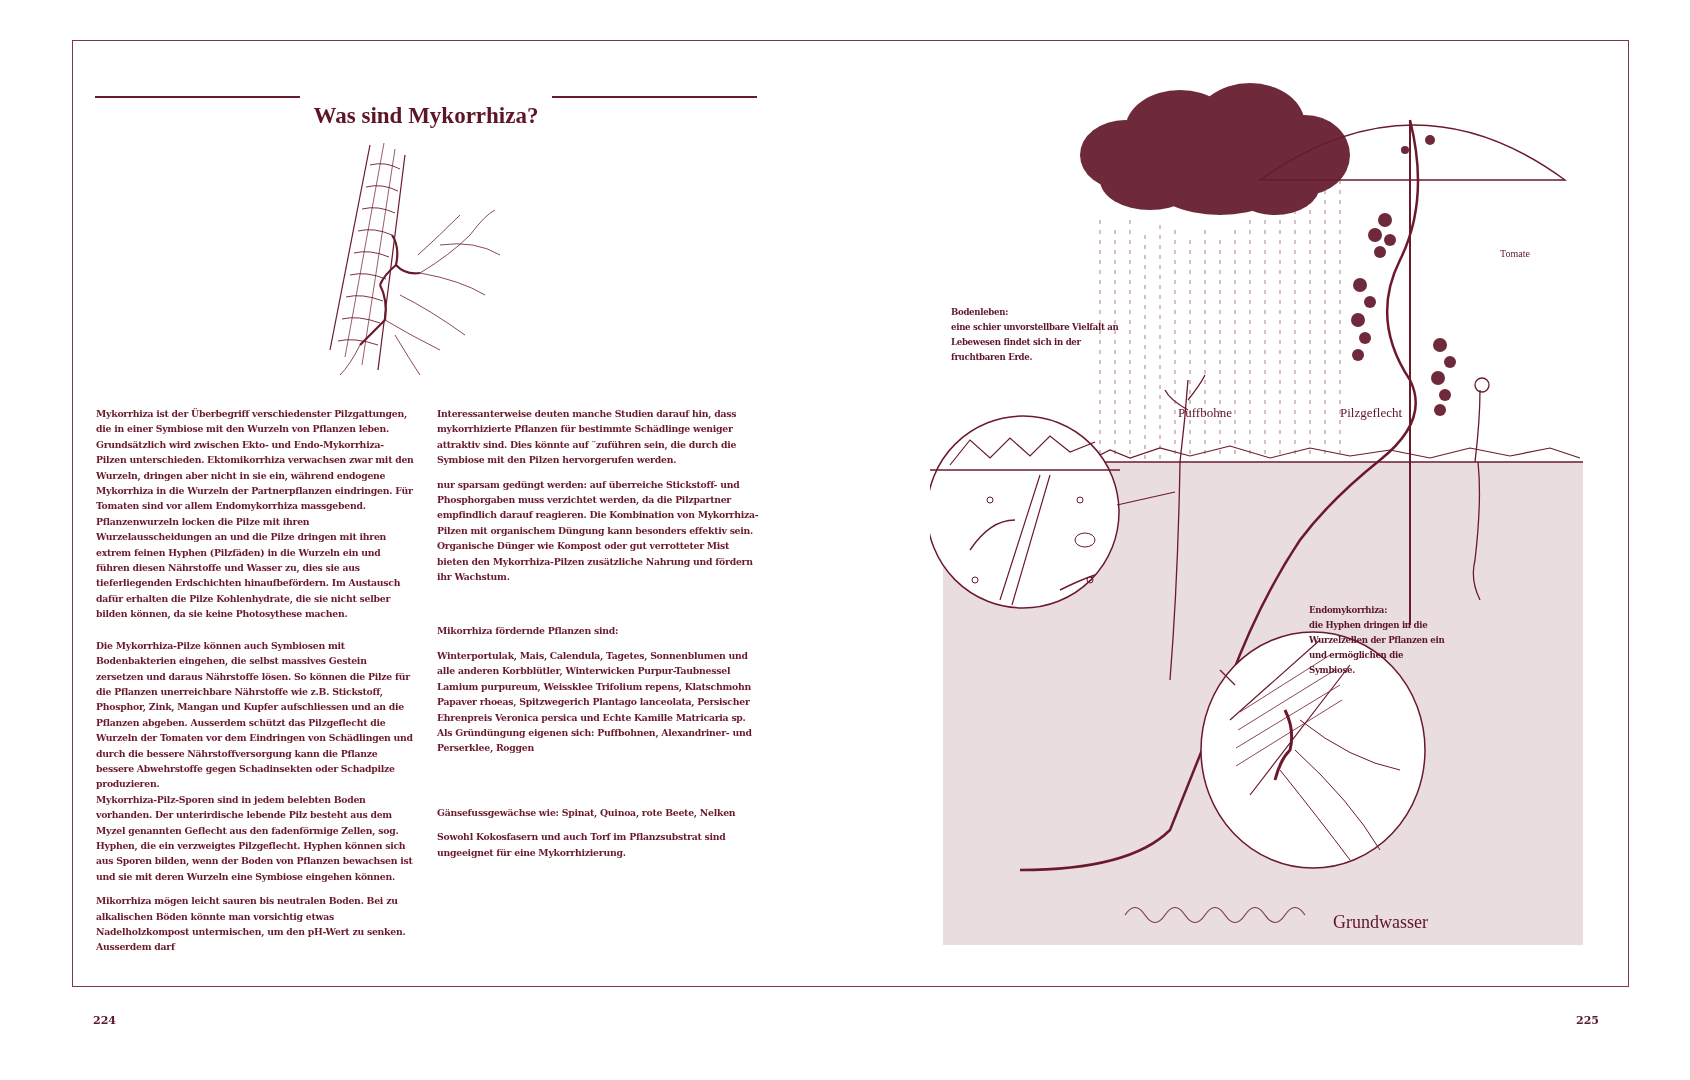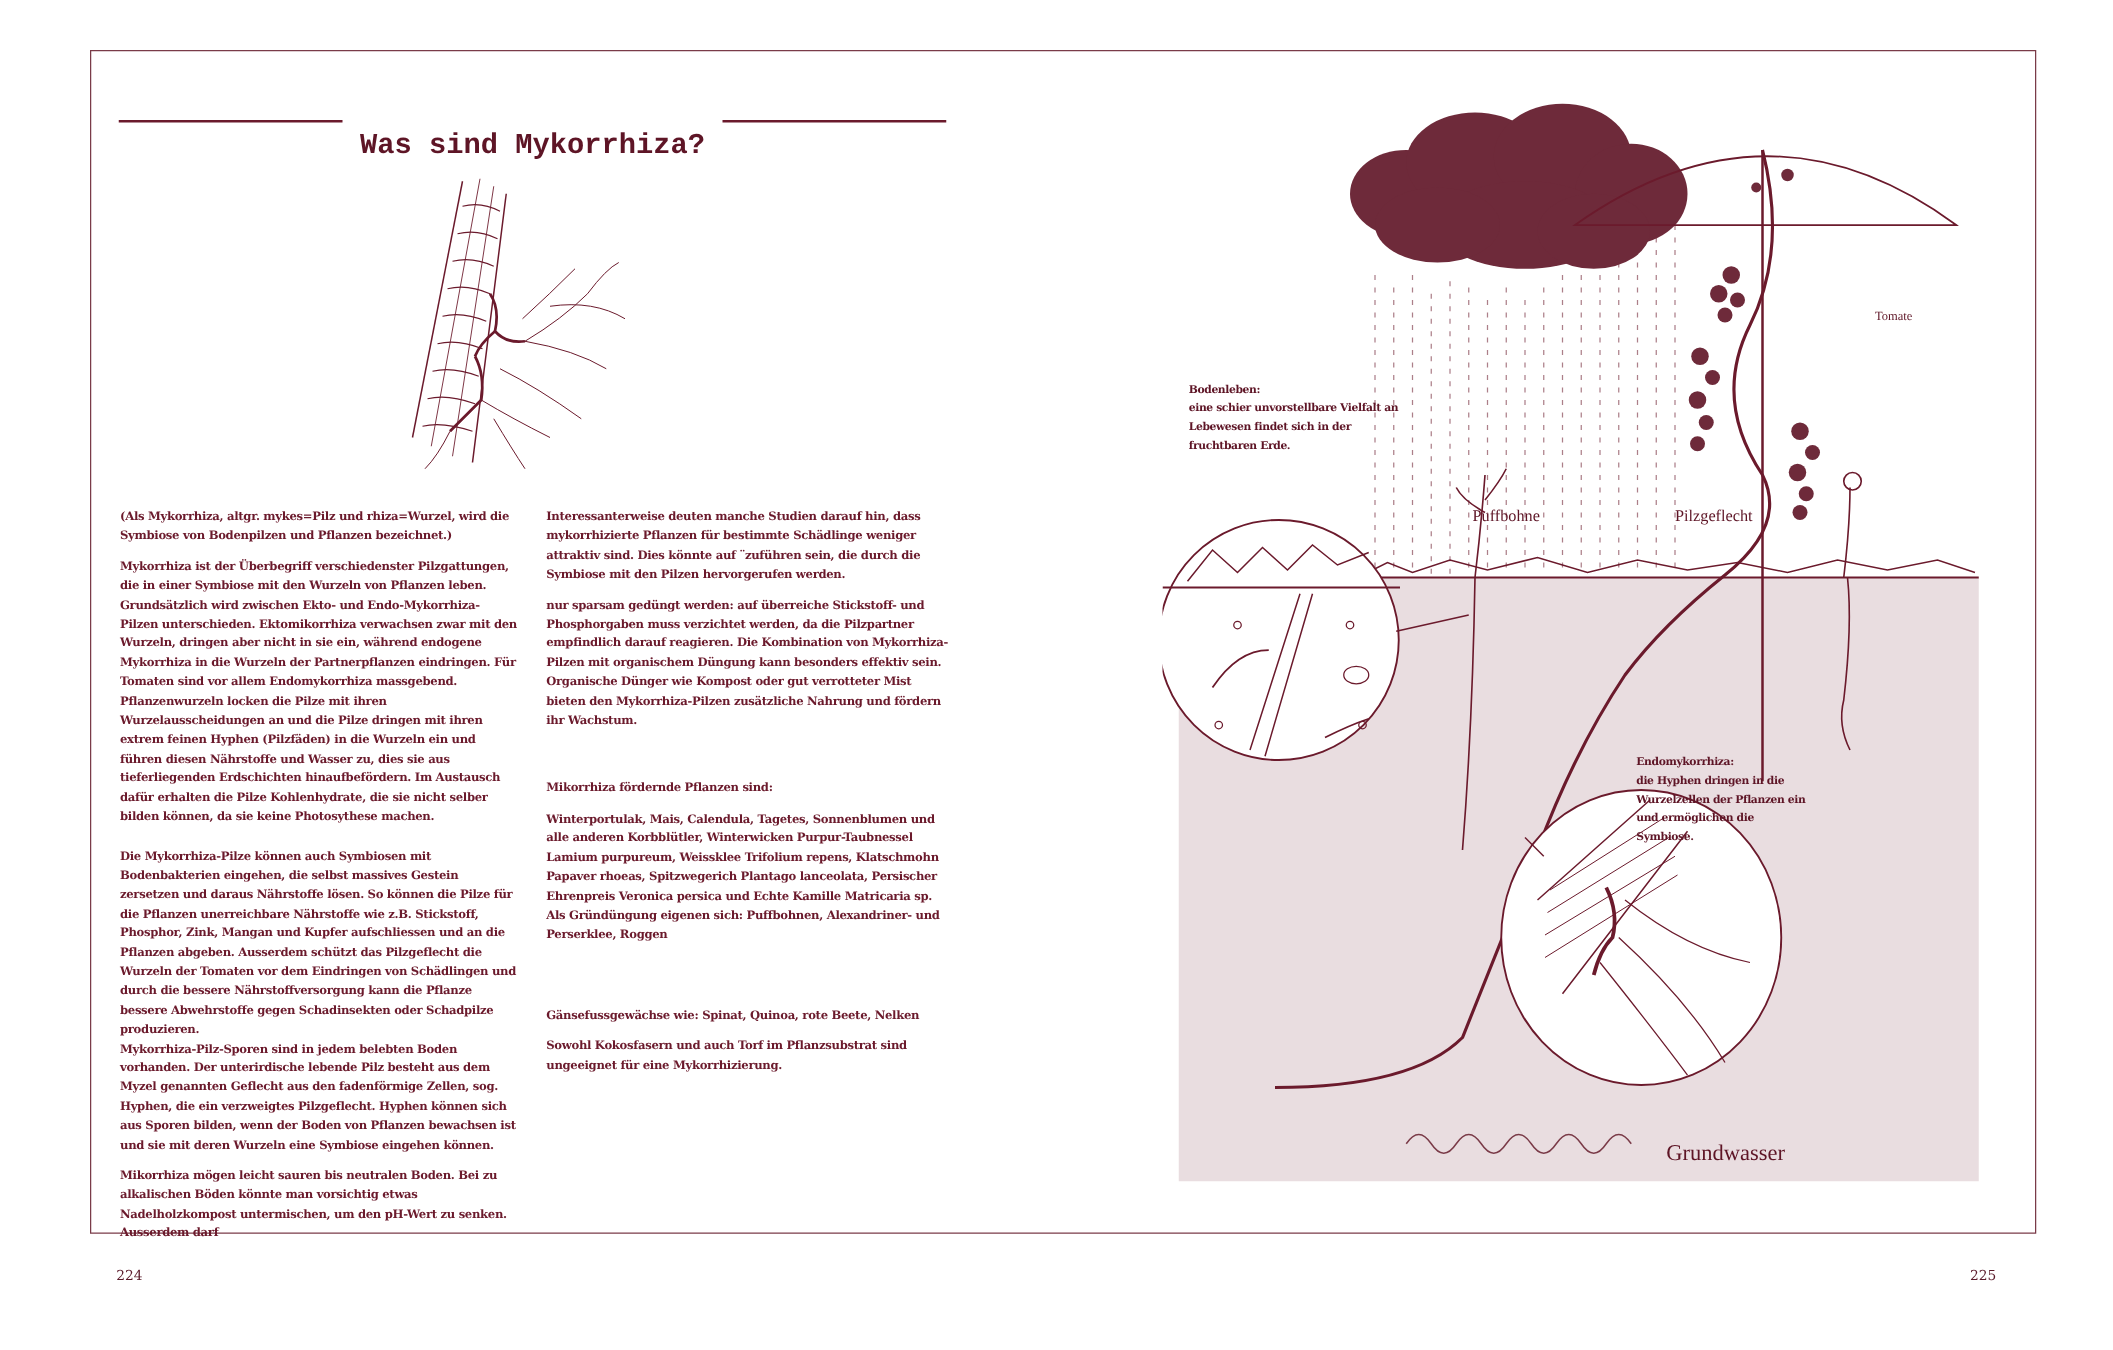--- a/index.html
+++ b/index.html
@@ -1,26 +1,26 @@
 <!DOCTYPE html>
 <html><head>
 <meta charset="utf-8">
 <style>
   html,body{margin:0;padding:0;background:#ffffff;}
   body{width:1690px;height:1080px;position:relative;overflow:hidden;font-family:"DejaVu Serif",serif;color:#6b1a2c;}
   .frame{position:absolute;left:72px;top:40px;width:1557px;height:947px;border:1.5px solid #7a3b48;box-sizing:border-box;}
   .title-wrap{position:absolute;left:95px;top:80px;width:662px;height:34px;display:flex;align-items:center;}
   .title-rule{flex:1;height:1.5px;background:#6b1a2c;}
-  .title{font-family:Liberation Mono, monospace;font-weight:bold;font-size:23px;color:#5e1526;padding:0 14px;white-space:nowrap;margin-top:37px;}
+  .title{font-family:Liberation Serif, serif;font-weight:bold;font-size:23px;color:#5e1526;padding:0 14px;white-space:nowrap;margin-top:37px;}
   .col{position:absolute;font-family:"DejaVu Serif",serif;font-size:9.3px;line-height:15.4px;color:#6b1a2c;font-weight:bold;letter-spacing:-0.25px;}
   .col p{margin:0 0 9px 0;}
   .col1{left:96px;top:406px;width:318px;}
   .col2{left:437px;top:406px;width:322px;}
   .col2 .gap{height:18px;}
-  .pagenum{position:absolute;font-family:"DejaVu Serif",serif;font-weight:normal;font-size:11px;color:#5a1a2a;}
+  .pagenum{position:absolute;font-family:"DejaVu Serif",serif;font-weight:bold;font-size:11px;color:#5a1a2a;}
   .label{position:absolute;font-family:"Liberation Serif",serif;color:#5e1526;}
   .note{position:absolute;font-family:"DejaVu Serif",serif;font-weight:bold;font-size:8.6px;line-height:15px;color:#5e1526;letter-spacing:-0.3px;}
   svg{position:absolute;}
 </style>
 </head>
 <body>
 
 <div class="frame"></div>
 
 <div class="title-wrap">
@@ -58,21 +58,20 @@
       <path d="M85 185 Q110 200 140 215"></path>
       <path d="M100 160 Q130 175 165 200"></path>
       <path d="M95 200 Q110 225 120 240"></path>
       <path d="M60 210 Q50 230 40 240"></path>
       <path d="M140 110 Q175 105 200 120"></path>
     </g>
   </g>
 </svg>
 
 <div class="col col1">
-  <p>(Als Mykorrhiza, altgr. mykes=Pilz und rhiza=Wurzel, wird die Symbiose von Bodenpilzen und Pflanzen bezeichnet.)</p>
   <p style="margin-bottom:16px">Mykorrhiza ist der Überbegriff verschiedenster Pilzgattungen, die in einer Symbiose mit den Wurzeln von Pflanzen leben. Grundsätzlich wird zwischen Ekto- und Endo-Mykorrhiza-Pilzen unterschieden. Ektomikorrhiza verwachsen zwar mit den Wurzeln, dringen aber nicht in sie ein, während endogene Mykorrhiza in die Wurzeln der Partnerpflanzen eindringen. Für Tomaten sind vor allem Endomykorrhiza massgebend. Pflanzenwurzeln locken die Pilze mit ihren Wurzelausscheidungen an und die Pilze dringen mit ihren extrem feinen Hyphen (Pilzfäden) in die Wurzeln ein und führen diesen Nährstoffe und Wasser zu, dies sie aus tieferliegenden Erdschichten hinaufbefördern. Im Austausch dafür erhalten die Pilze Kohlenhydrate, die sie nicht selber bilden können, da sie keine Photosythese machen.</p>
   <p style="white-space:pre-line">Die Mykorrhiza-Pilze können auch Symbiosen mit Bodenbakterien eingehen, die selbst massives Gestein zersetzen und daraus Nährstoffe lösen. So können die Pilze für die Pflanzen unerreichbare Nährstoffe wie z.B. Stickstoff, Phosphor, Zink, Mangan und Kupfer aufschliessen und an die Pflanzen abgeben. Ausserdem schützt das Pilzgeflecht die Wurzeln der Tomaten vor dem Eindringen von Schädlingen und durch die bessere Nährstoffversorgung kann die Pflanze bessere Abwehrstoffe gegen Schadinsekten oder Schadpilze produzieren.
 Mykorrhiza-Pilz-Sporen sind in jedem belebten Boden vorhanden. Der unterirdische lebende Pilz besteht aus dem Myzel genannten Geflecht aus den fadenförmige Zellen, sog. Hyphen, die ein verzweigtes Pilzgeflecht. Hyphen können sich aus Sporen bilden, wenn der Boden von Pflanzen bewachsen ist und sie mit deren Wurzeln eine Symbiose eingehen können.</p>
   <p>Mikorrhiza mögen leicht sauren bis neutralen Boden. Bei zu alkalischen Böden könnte man vorsichtig etwas Nadelholzkompost untermischen, um den pH-Wert zu senken. Ausserdem darf</p>
 </div>
 
 <div class="col col2">
   <p>Interessanterweise deuten manche Studien darauf hin, dass mykorrhizierte Pflanzen für bestimmte Schädlinge weniger attraktiv sind. Dies könnte auf ¨zuführen sein, die durch die Symbiose mit den Pilzen hervorgerufen werden.</p>
   <p>nur sparsam gedüngt werden: auf überreiche Stickstoff- und Phosphorgaben muss verzichtet werden, da die Pilzpartner empfindlich darauf reagieren. Die Kombination von Mykorrhiza-Pilzen mit organischem Düngung kann besonders effektiv sein. Organische Dünger wie Kompost oder gut verrotteter Mist bieten den Mykorrhiza-Pilzen zusätzliche Nahrung und fördern ihr Wachstum.</p>
   <div class="gap" style="height:30px"></div>

